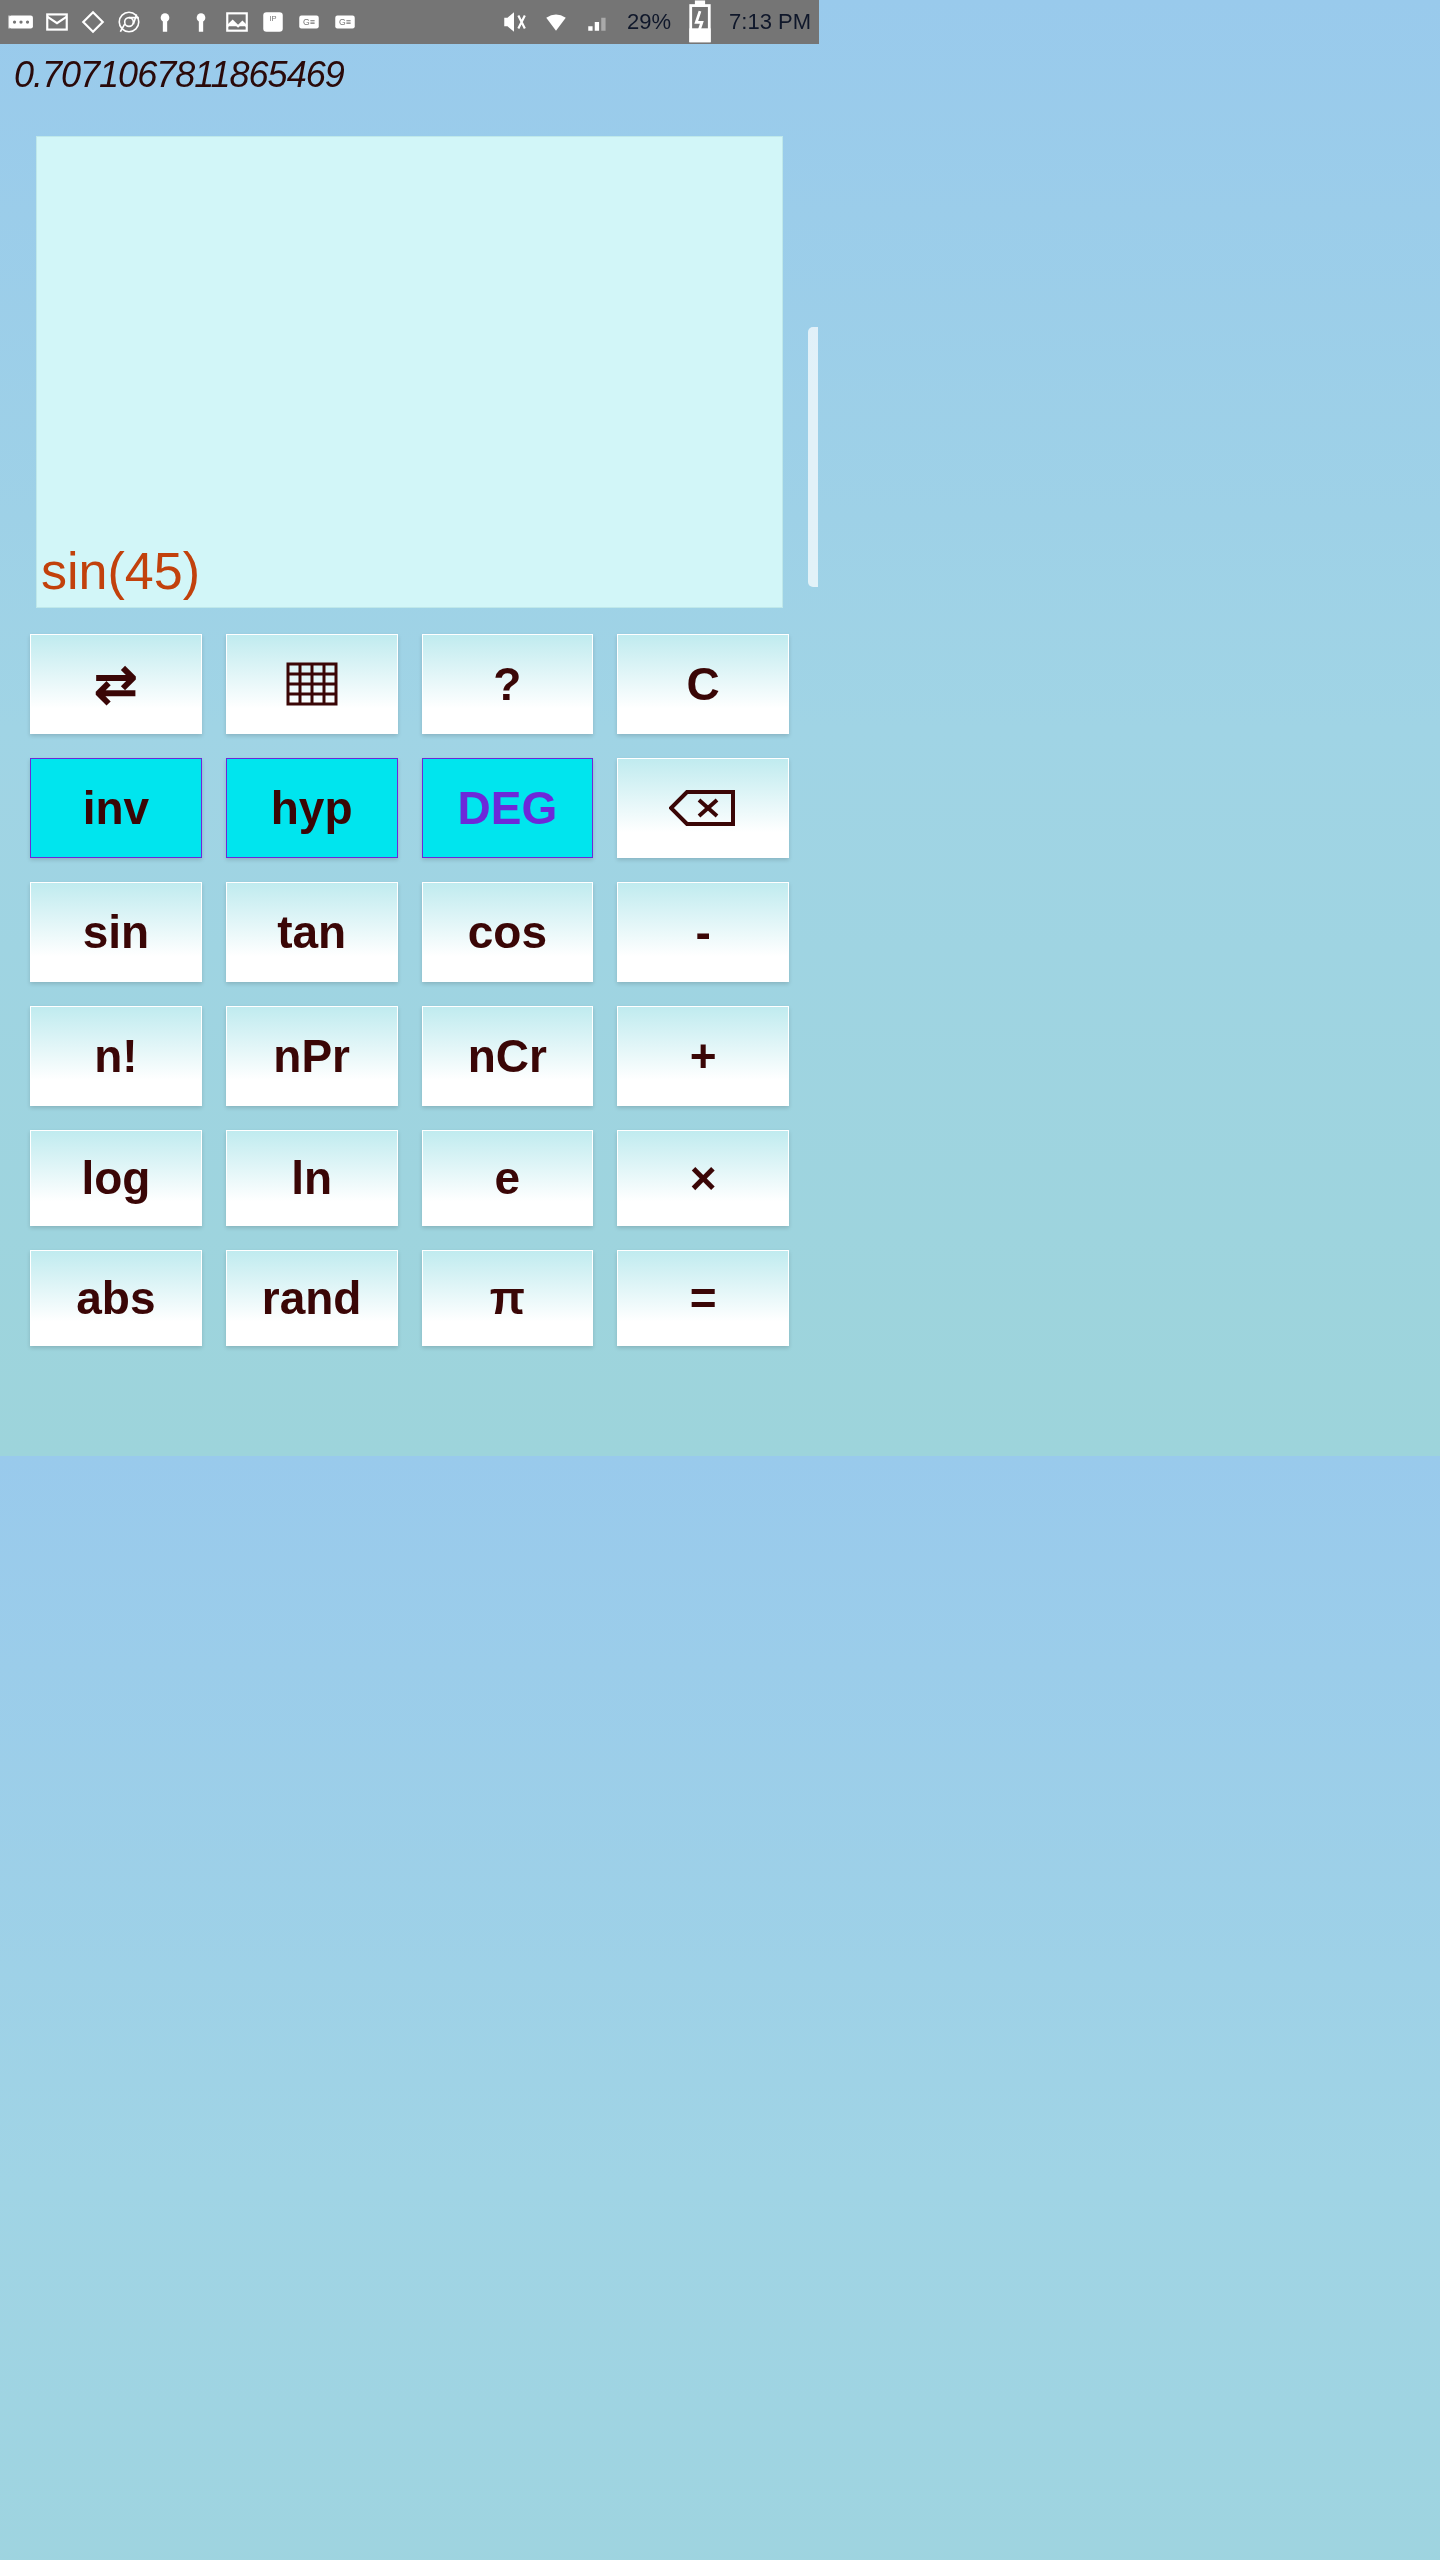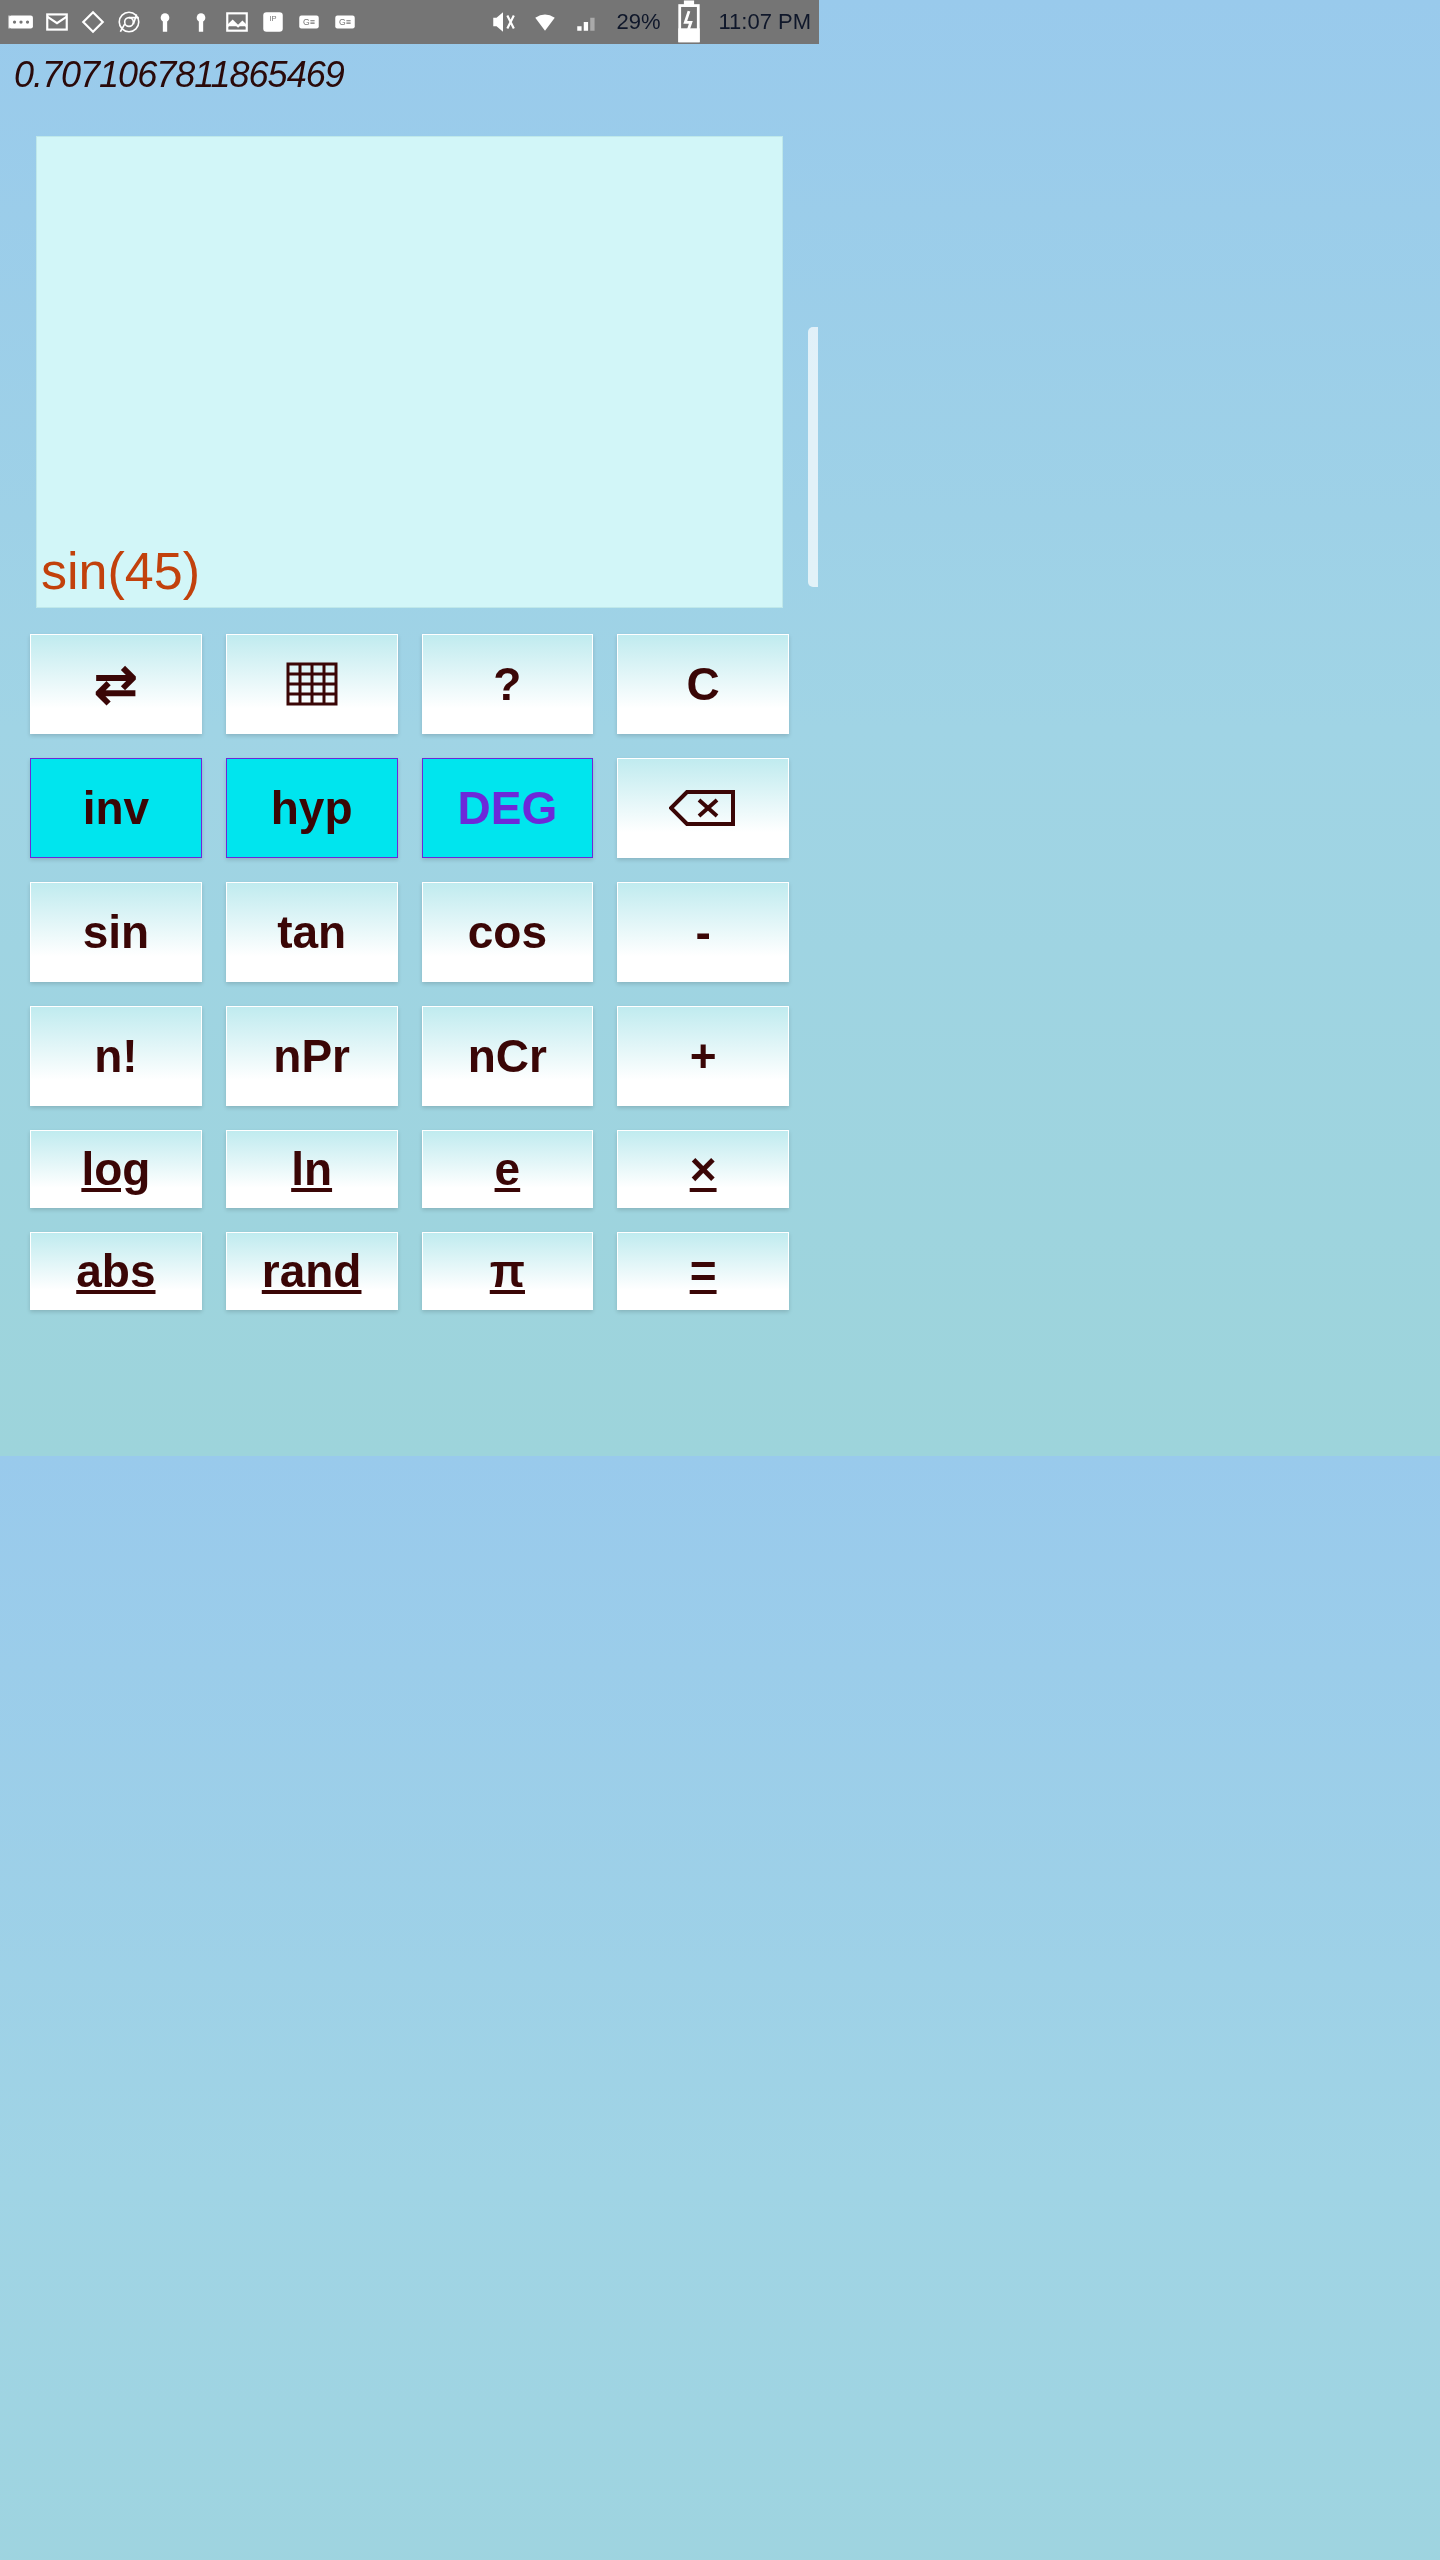--- a/index.html
+++ b/index.html
@@ -86,22 +86,21 @@
       box-shadow: 0 2px 4px rgba(0,0,0,0.15);
       font-size: 46px;
       font-weight: 600;
       color: #3a0606;
       display: flex;
       align-items: center;
       justify-content: center;
       cursor: pointer;
     }
     .calc-btn.row5, .calc-btn.row6 {
-      height: 78px;
-      text-decoration: underline;
+      height: 96px;
     }
     .calc-btn.cyan {
       background: #00e5ee;
       border: 1px solid #6d28d9;
     }
     .calc-btn.blue-text {
       color: #6d28d9;
     }
     .grid-icon-svg {
       width: 56px;
@@ -201,21 +200,21 @@
     </span>
     <span>29%</span>
     <span class="status-icon">
       <svg viewBox="0 0 14 24" fill="none" stroke="white" stroke-width="1.5">
           <rect x="2" y="3" width="10" height="19"></rect>
           <rect x="5" y="1" width="4" height="2" fill="white"></rect>
           <rect x="2" y="16" width="10" height="6" fill="white"></rect>
           <path d="M7 6 L5 12 L8 12 L6 18" stroke="white" fill="none"></path>
         </svg>
     </span>
-    <span>11:07 PM</span>
+    <span>7:13 PM</span>
   </div>
 </div>
 
 <div class="result-display">0.7071067811865469</div>
 
 <div class="input-area">
   <div class="input-expression">sin(45)</div>
   <div class="scroll-indicator"></div>
 </div>
 

